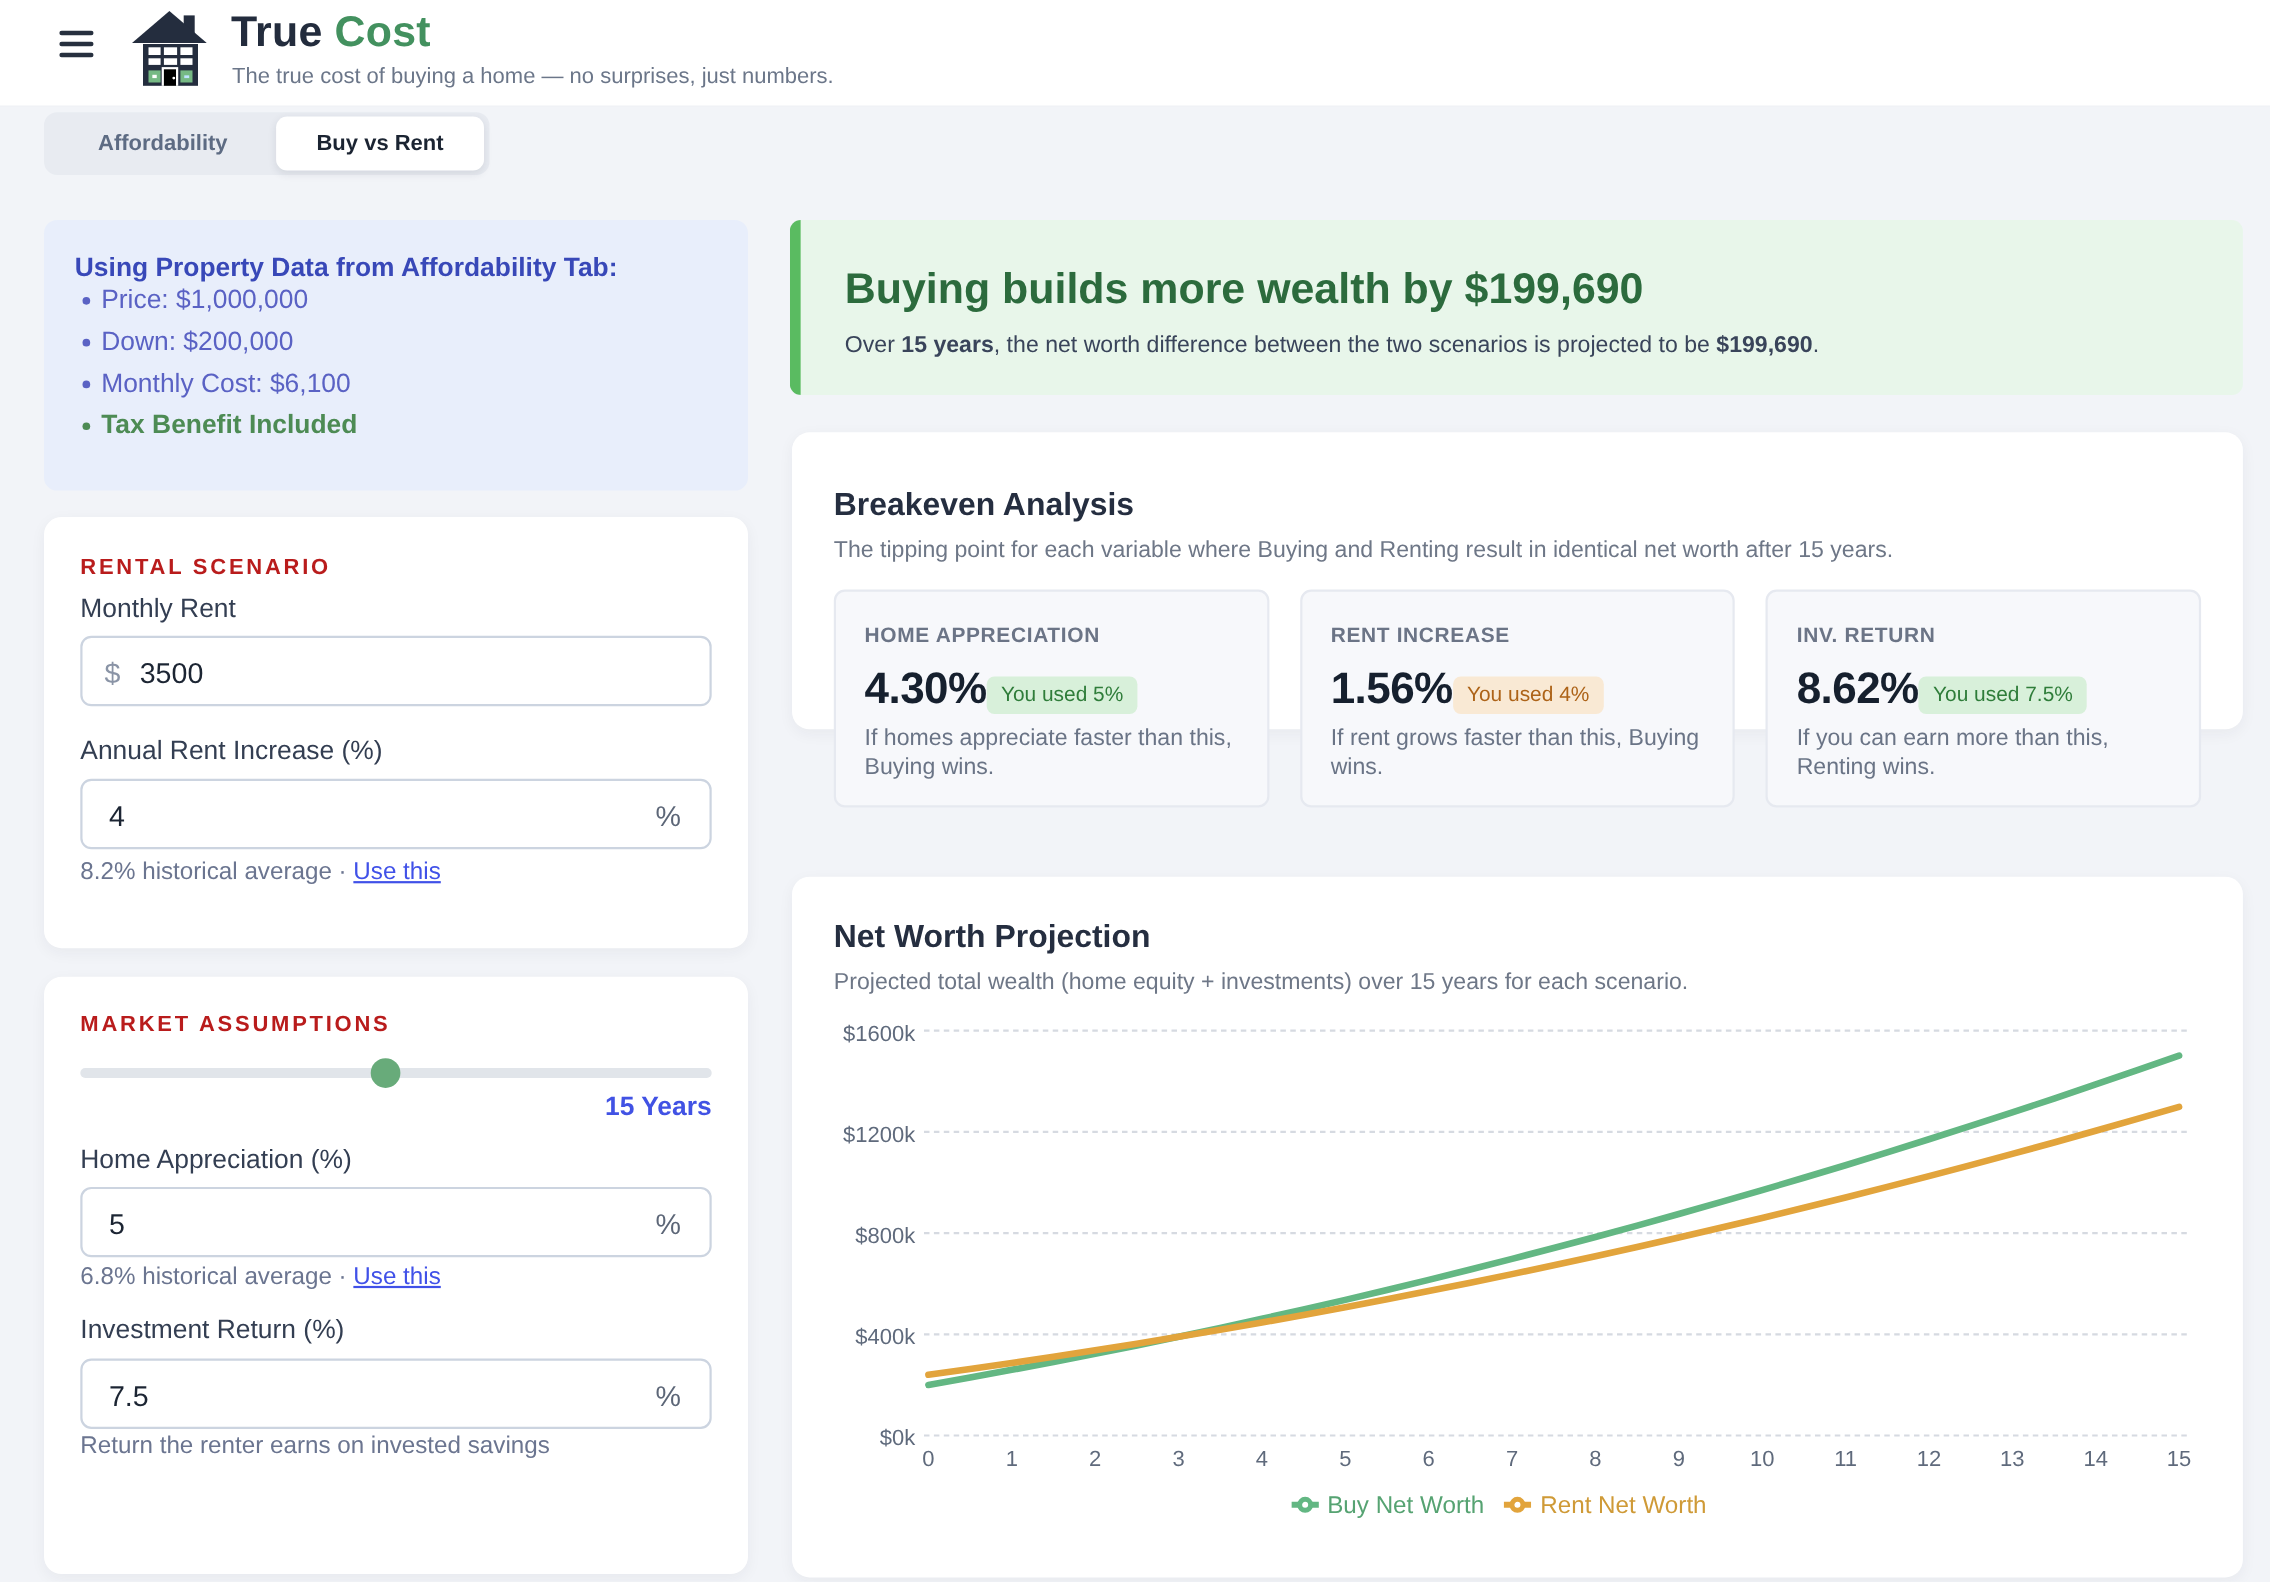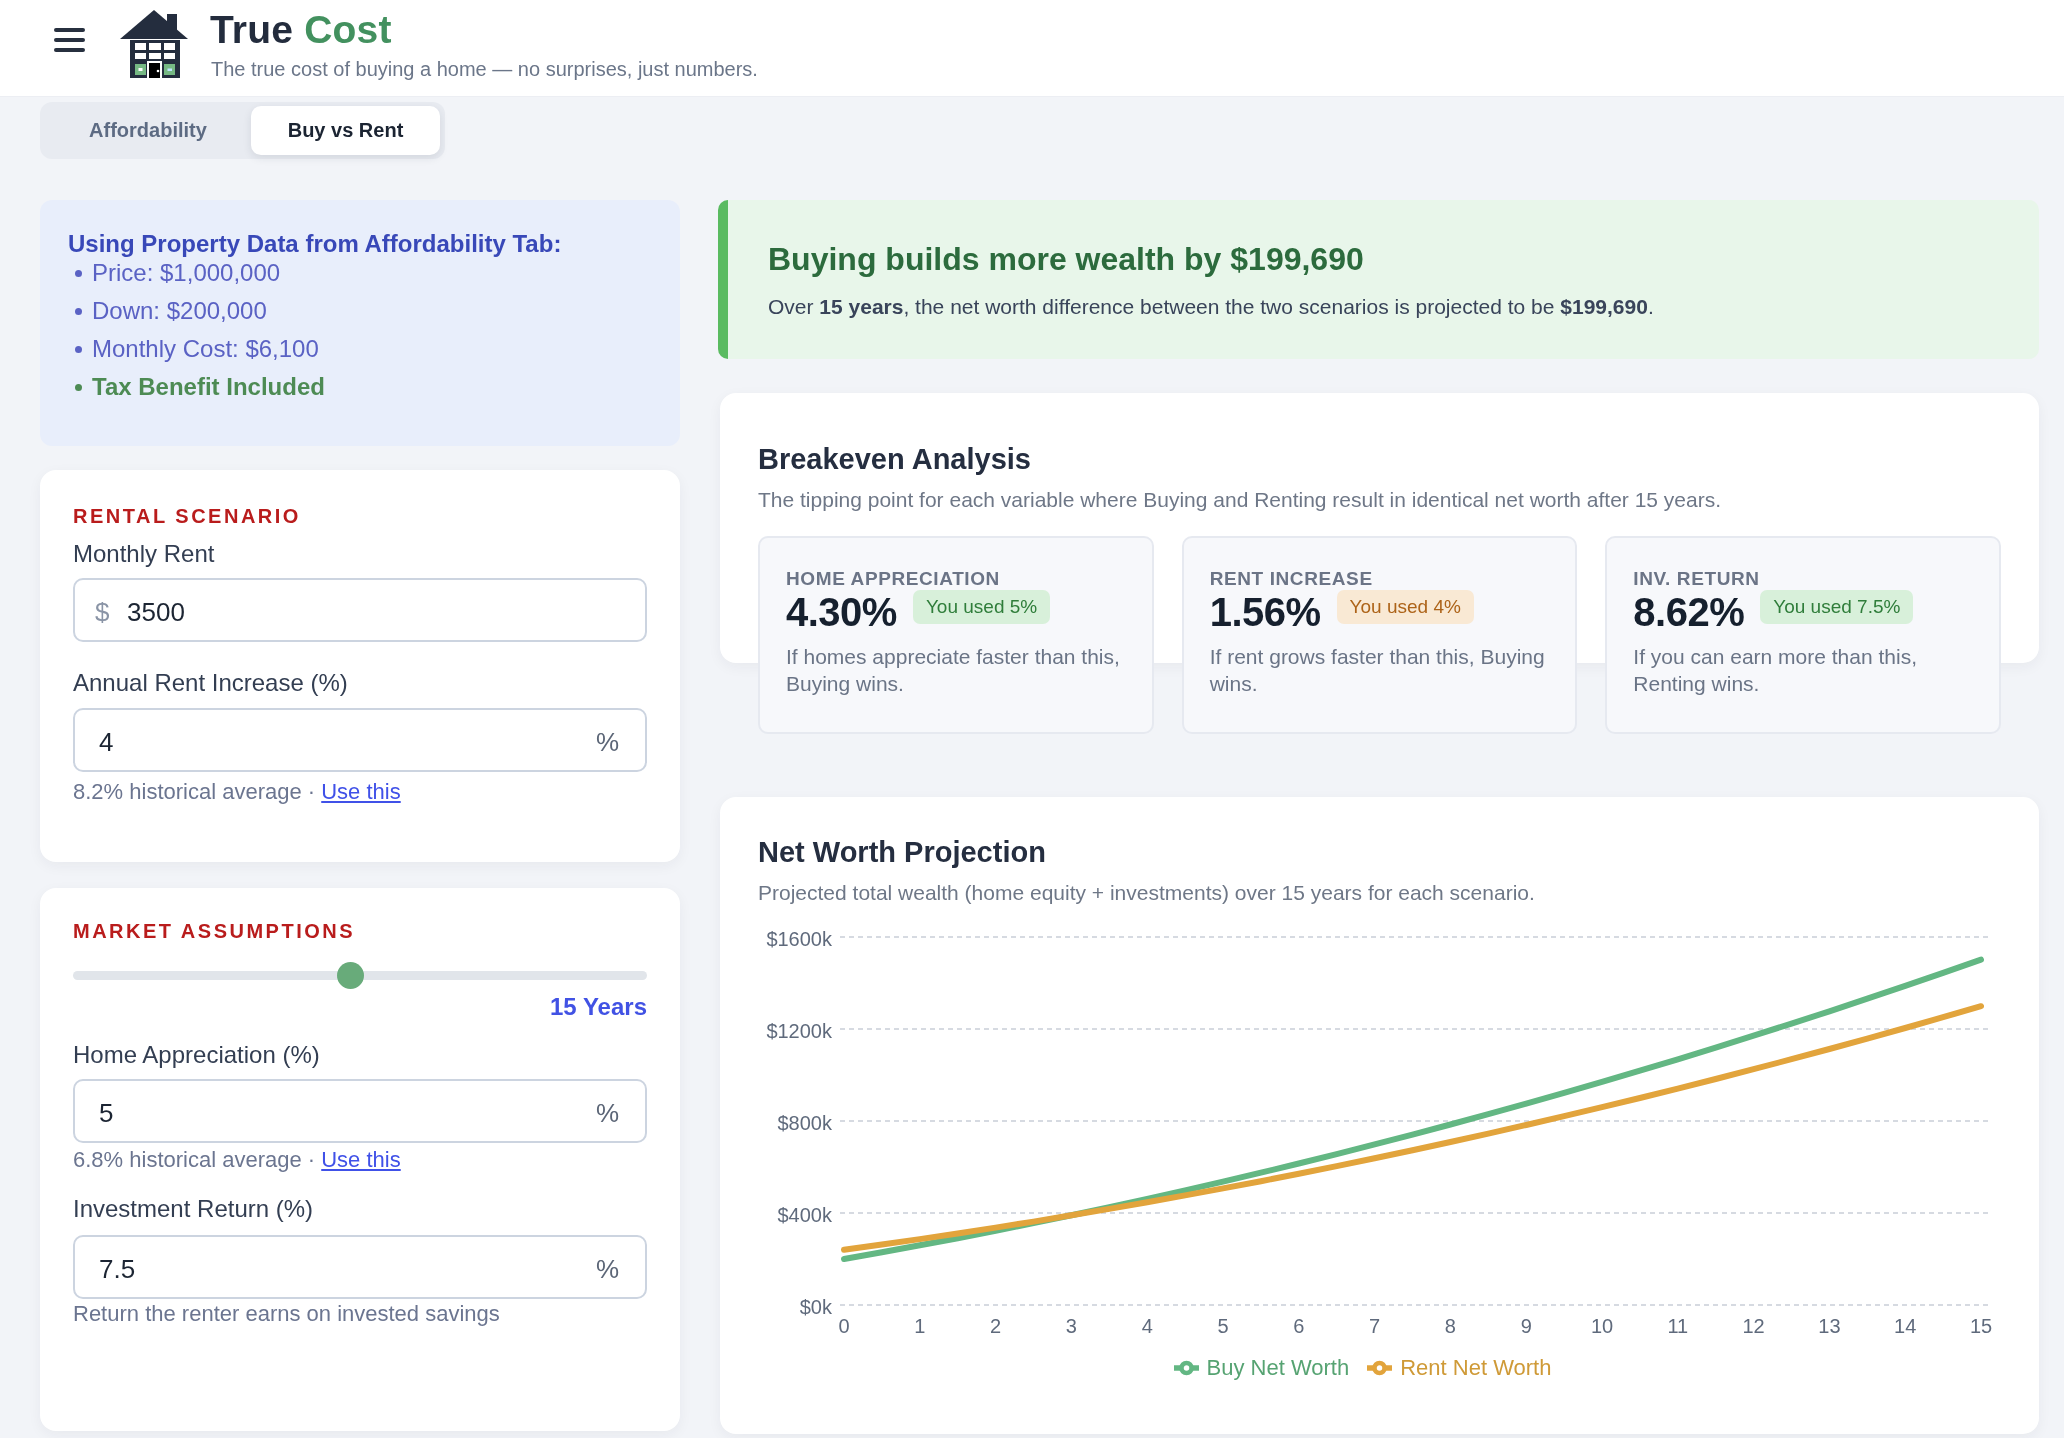--- a/index.html
+++ b/index.html
@@ -36,30 +36,30 @@
 .bluebox li.green::before { background:#4d8b54; }
 
 #rental { left:40px; top:470px; width:640px; height:392px; padding:35px 33px; }
 
 #market { left:40px; top:888px; width:640px; height:543px; padding:32px 33px; }
 .track { position:relative; width:574px; height:9px; border-radius:5px; background:#e1e5ea; }
 .thumb { position:absolute; left:264px; top:-9px; width:27px; height:27px; border-radius:50%; background:#68ab7a; }
 .years { text-align:right; font-size:24px; font-weight:bold; color:#4152e4; }
 
 .alert { position:absolute; left:718px; top:200px; width:1321px; height:159px; background:#e8f6ea; border-radius:10px; border-left:10px solid #5abb61; padding:41px 40px 0 40px; }
-.alert h2 { font-size:32px; font-weight:bold; color:#2c6b3d; margin-bottom:17px; }
+.alert h2 { font-size:39px; font-weight:bold; color:#2c6b3d; margin-bottom:17px; }
 .alert p { font-size:21px; color:#39445a; }
 
 #breakeven { left:720px; top:393px; width:1319px; height:270px; padding:50px 38px; }
 .cardtitle { font-size:29px; font-weight:bold; color:#252e40; }
 .cardsub { font-size:21px; color:#6e7787; margin-top:12px; }
 .begrid { display:flex; gap:28px; margin-top:24px; }
 .becell { flex:1; height:198px; background:#f7f8fb; border:2px solid #e6e9f0; border-radius:10px; padding:30px 26px 0; }
 .becell h4 { font-size:19px; font-weight:bold; letter-spacing:0.6px; color:#6b7486; }
-.beval { display:flex; align-items:flex-start; gap:16px; }
+.beval { display:flex; align-items:flex-end; margin-top:14px; }
 .beval b { font-size:40px; font-weight:800; color:#16202e; letter-spacing:-0.5px; }
 .badge { font-size:19px; font-weight:normal; padding:6px 13px; border-radius:7px; }
 .badge.g { background:#d8f0da; color:#2f7d3a; }
 .badge.o { background:#f9e9d4; color:#ad6318; }
 .bedesc { font-size:21px; color:#6a7486; line-height:1.28; margin-top:9px; }
 
 #networth { left:720px; top:797px; width:1319px; height:637px; padding:39px 38px; }
 .legend { display:flex; justify-content:center; gap:18px; margin-top:-2px; margin-right:34px; }
 .legenditem { display:flex; align-items:center; gap:8px; font-size:22px; }
 </style>

